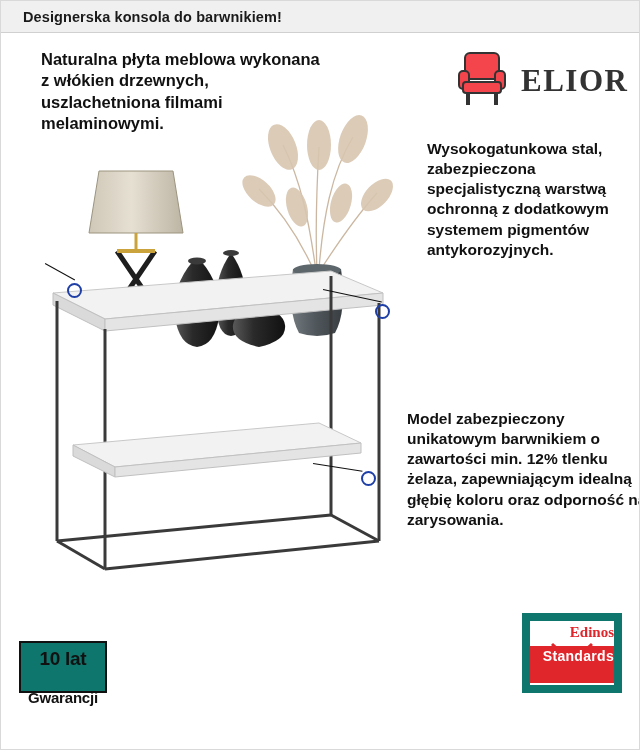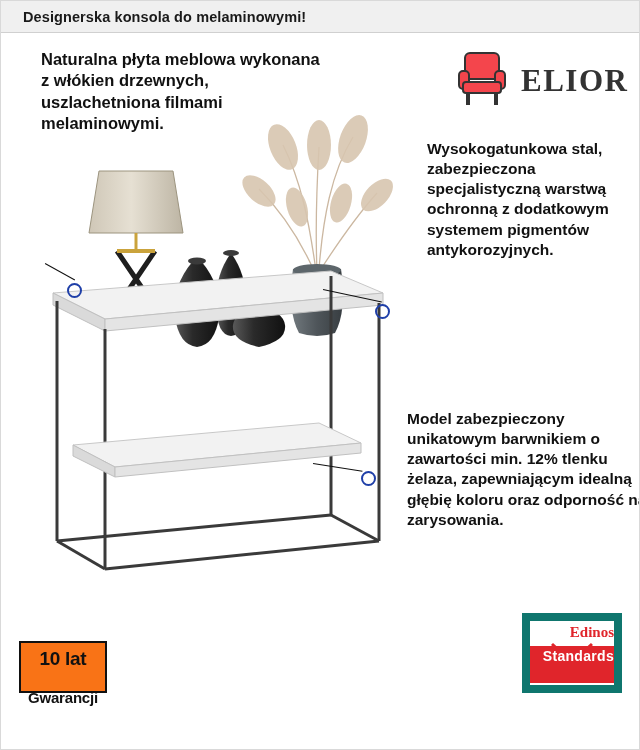--- a/index.html
+++ b/index.html
@@ -123,21 +123,21 @@
     height: 560px;
   }
 
   
   .badge-guarantee {
     position: absolute;
     left: 18px;
     top: 640px;
     width: 88px;
     height: 52px;
-    background: #f97316;
+    background: #0f766e;
     border: 2px solid #111111;
     box-sizing: border-box;
     text-align: center;
   }
   .badge-guarantee .g-years {
     font-size: 19px;
     font-weight: bold;
     color: #111111;
     line-height: 1;
     margin-top: 6px;
@@ -201,21 +201,21 @@
     padding: 2px 0 19px 0;
     letter-spacing: 0.3px;
   }
 </style>
 </head>
 <body>
 
 <div class="page">
 
   <div class="header-bar"></div>
-  <div class="header-title">Designerska konsola do melaminowymi!</div>
+  <div class="header-title">Designerska konsola do barwnikiem!</div>
 
   <div class="brand">
     <svg class="brand-chair" viewBox="0 0 62 60">
       <rect x="12" y="4" width="34" height="26" rx="5" fill="#f4454c" stroke="#333" stroke-width="2"></rect>
       <rect x="6" y="22" width="10" height="18" rx="4" fill="#f4454c" stroke="#333" stroke-width="2"></rect>
       <rect x="42" y="22" width="10" height="18" rx="4" fill="#f4454c" stroke="#333" stroke-width="2"></rect>
       <rect x="10" y="33" width="38" height="11" rx="3" fill="#f4454c" stroke="#333" stroke-width="2"></rect>
       <rect x="13" y="44" width="4" height="12" fill="#333"></rect>
       <rect x="41" y="44" width="4" height="12" fill="#333"></rect>
     </svg>

